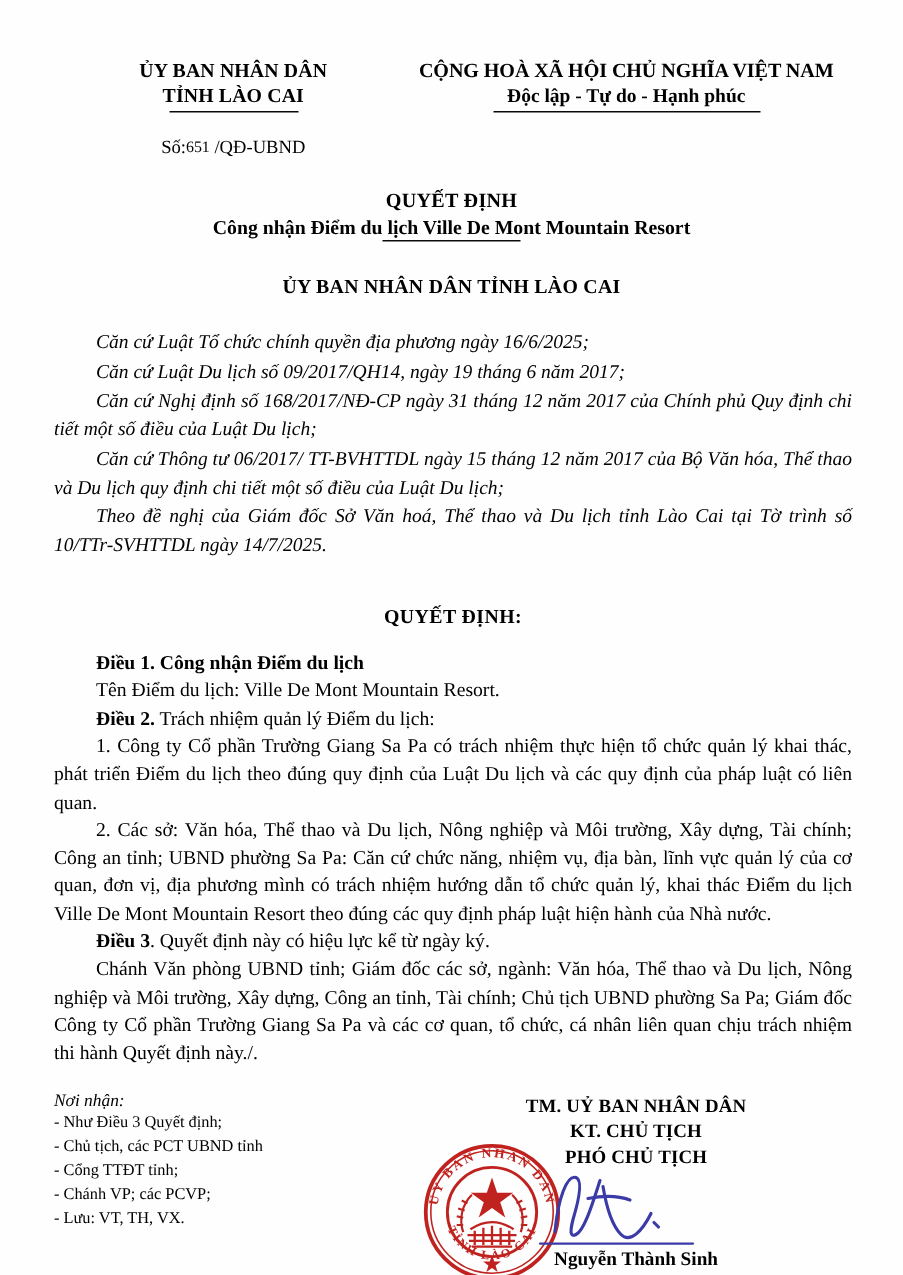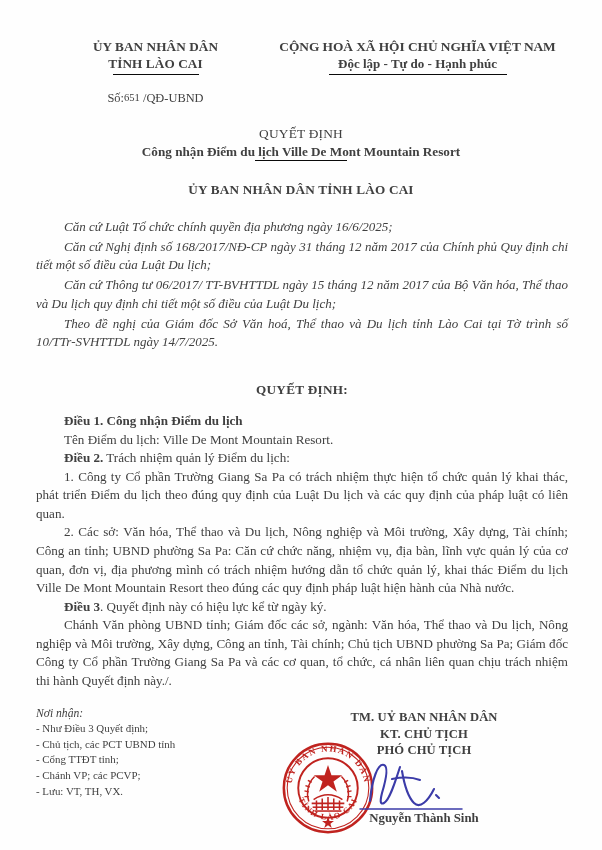--- a/index.html
+++ b/index.html
@@ -6,21 +6,21 @@
     margin: 0;
     padding: 0;
     background: #ffffff;
   }
   .page {
     position: relative;
     width: 602px;
     height: 850px;
     background: #fefefe;
     font-family: "Liberation Serif", "DejaVu Serif", serif;
-    color: #404040;
+    color: #000000;
     overflow: hidden;
   }
 
   
   .header {
     display: flex;
     padding: 38px 30px 0 30px;
     align-items: flex-start;
   }
   .hdr-left {
@@ -79,21 +79,21 @@
     font-style: italic;
   }
   .date-line .d { font-size: 11.4px; }
 
   
   .title-block {
     text-align: center;
     margin-top: 20px;
   }
   .title-main {
-    font-weight: normal;
+    font-weight: bold;
     font-size: 13.4px;
     letter-spacing: .2px;
   }
   .title-sub {
     font-weight: bold;
     font-size: 13.2px;
     margin-top: 2px;
     position: relative;
     display: inline-block;
   }
@@ -243,20 +243,21 @@
       <span>Công nhận Điểm du lịch Ville De Mont Mountain Resort</span>
       <span class="title-sub-underline"></span>
     </div>
     <div class="issuer">ỦY BAN NHÂN DÂN TỈNH LÀO CAI</div>
   </div>
 
   <div class="body-wrap">
 
     <div class="basis">
       <p>Căn cứ Luật Tổ chức chính quyền địa phương ngày 16/6/2025;</p>
+      <p>Căn cứ Luật Du lịch số 09/2017/QH14, ngày 19 tháng 6 năm 2017;</p>
       <p>Căn cứ Nghị định số 168/2017/NĐ-CP ngày 31 tháng 12 năm 2017 của Chính phủ Quy định chi tiết một số điều của Luật Du lịch;</p>
       <p>Căn cứ Thông tư 06/2017/ TT-BVHTTDL ngày 15 tháng 12 năm 2017 của Bộ Văn hóa, Thể thao và Du lịch quy định chi tiết một số điều của Luật Du lịch;</p>
       <p>Theo đề nghị của Giám đốc Sở Văn hoá, Thể thao và Du lịch tỉnh Lào Cai tại Tờ trình số 10/TTr-SVHTTDL ngày 14/7/2025.</p>
     </div>
 
     <div class="decide-word">QUYẾT ĐỊNH:</div>
 
     <div class="articles">
 
       <p><span class="art-label">Điều 1.</span><span class="art-label"> Công nhận Điểm du lịch</span></p>

